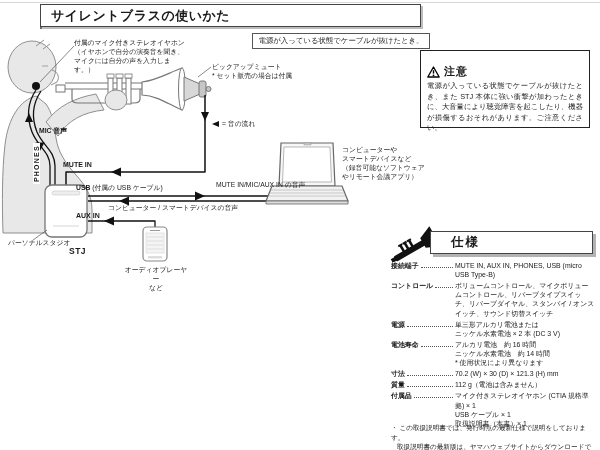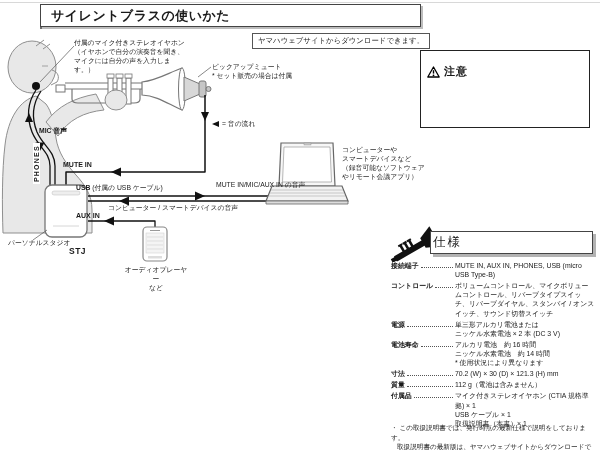--- a/index.html
+++ b/index.html
@@ -19,21 +19,21 @@
               font-size:7.4px;line-height:13px;text-align:center;background:#fff;}
   
   #caution-box{left:420px;top:50px;width:170px;height:78px;border:1.6px solid #222;background:#fff;
                padding:13px 6px;box-sizing:border-box;}
   #caution-head{display:flex;align-items:center;gap:4px;}
   #caution-title{font-size:11px;font-weight:bold;letter-spacing:1px;}
   #caution-body{font-size:7.3px;line-height:1.45;margin-top:2px;text-align:justify;}
   
   #specs-header{left:430px;top:231px;width:161px;height:21px;border:1px solid #444;background:#fff;
                 box-shadow:3px 3px 0 #b3b3b3;}
-  #specs-title{font-size:12.5px;font-weight:normal;line-height:21px;padding-left:2px;letter-spacing:2px;}
+  #specs-title{font-size:12.5px;font-weight:bold;line-height:21px;padding-left:20px;letter-spacing:2px;}
   #specs-list{left:391px;top:261px;width:204px;display:flex;flex-direction:column;gap:2px;}
   .spec-row{display:flex;font-size:6.9px;line-height:1.32;}
   .spec-label{font-weight:bold;width:64px;flex:none;display:flex;align-items:flex-start;}
   .spec-label .lbl{flex:none;}
   .leader{flex:1;border-bottom:1px dotted #555;margin:0 2px 2px 2px;height:6px;}
   .spec-value{flex:1;white-space:pre-line;}
   #specs-footnotes{left:391px;top:423px;width:206px;font-size:6.6px;line-height:1.45;}
   #specs-footnotes .fn2{padding-left:6px;}
   
   .dlabel{font-size:6.8px;line-height:1.33;}
@@ -151,31 +151,32 @@
 
     <line x1="74" y1="46" x2="40" y2="82" stroke="#555" stroke-width="0.7"></line>
     <line x1="211" y1="67" x2="198" y2="77" stroke="#555" stroke-width="0.7"></line>
   </svg>
 
   <div class="abs" id="title-rule"></div>
   <div class="abs" id="title-box">
     <div id="title-text">サイレントブラスの使いかた</div>
   </div>
 
-  <div class="abs" id="usage-note">ヤマハウェブサイトからダウンロードできます。</div>
+  <div class="abs" id="usage-note">電源が入っている状態でケーブルが抜けたとき。</div>
 
   <div class="abs" id="caution-box">
     <div id="caution-head">
       <svg width="13" height="12">
         <path d="M6.5 1 L12.2 11 L0.8 11 Z" fill="none" stroke="#000" stroke-width="1.3" stroke-linejoin="round"></path>
         <line x1="6.5" y1="4.2" x2="6.5" y2="7.6" stroke="#000" stroke-width="1.4"></line>
         <circle cx="6.5" cy="9.3" r="0.9" fill="#000"></circle>
       </svg>
       <span id="caution-title">注意</span>
     </div>
+    <div id="caution-body">電源が入っている状態でケーブルが抜けたとき、また STJ 本体に強い衝撃が加わったときに、大音量により聴覚障害を起こしたり、機器が損傷するおそれがあります。ご注意ください。</div>
   </div>
 
   <div class="abs dlabel preline" id="earphone-label">付属のマイク付きステレオイヤホン
 （イヤホンで自分の演奏音を聞き、
 マイクには自分の声を入力します。）</div>
   <div class="abs dlabel preline" id="pickup-mute-label">ピックアップミュート
 * セット販売の場合は付属</div>
   <div class="abs" id="flow-legend">
     <span id="flow-arrow-icon"></span>
     <span>= 音の流れ</span>

